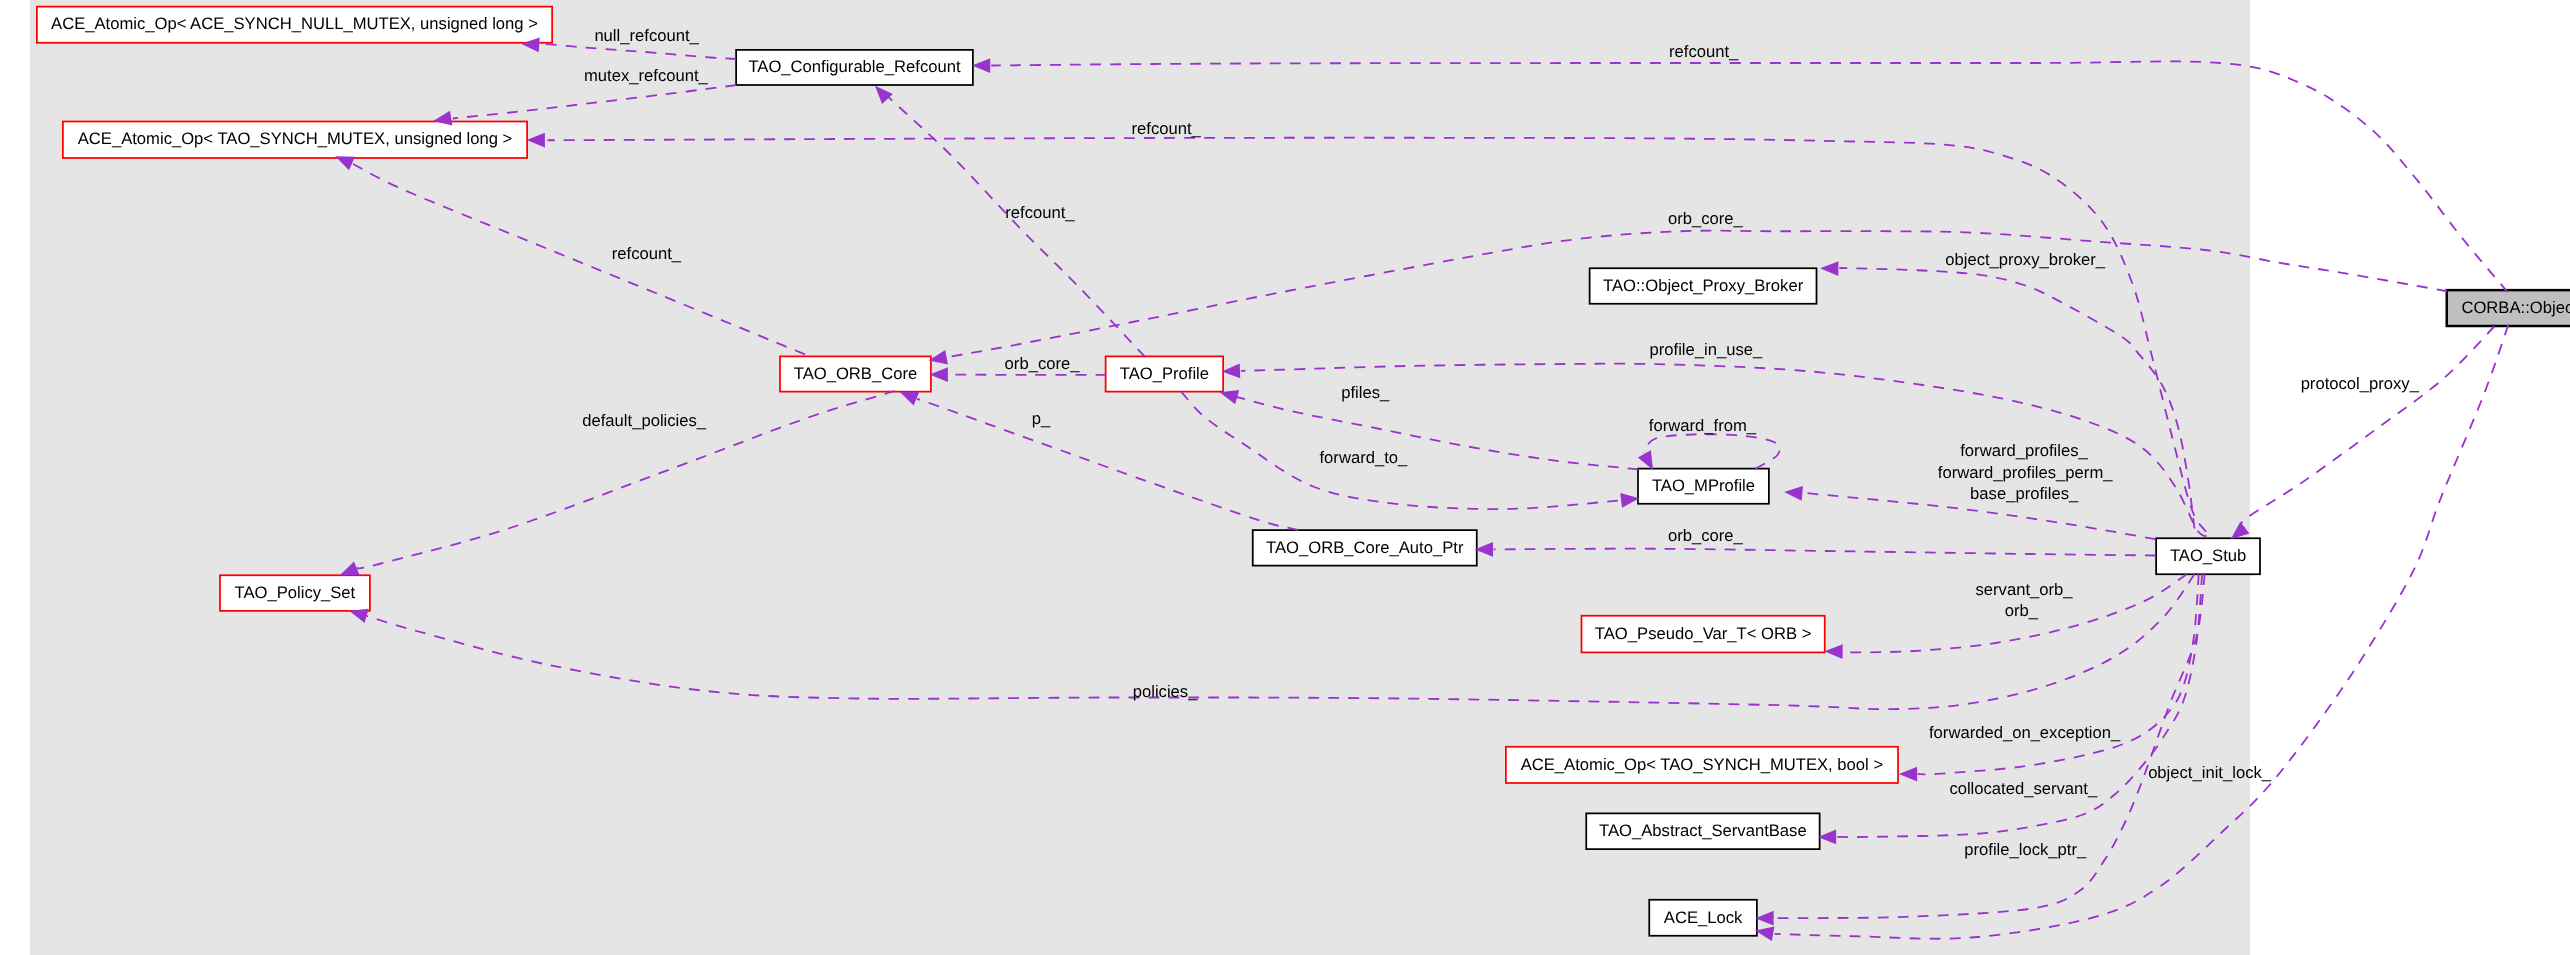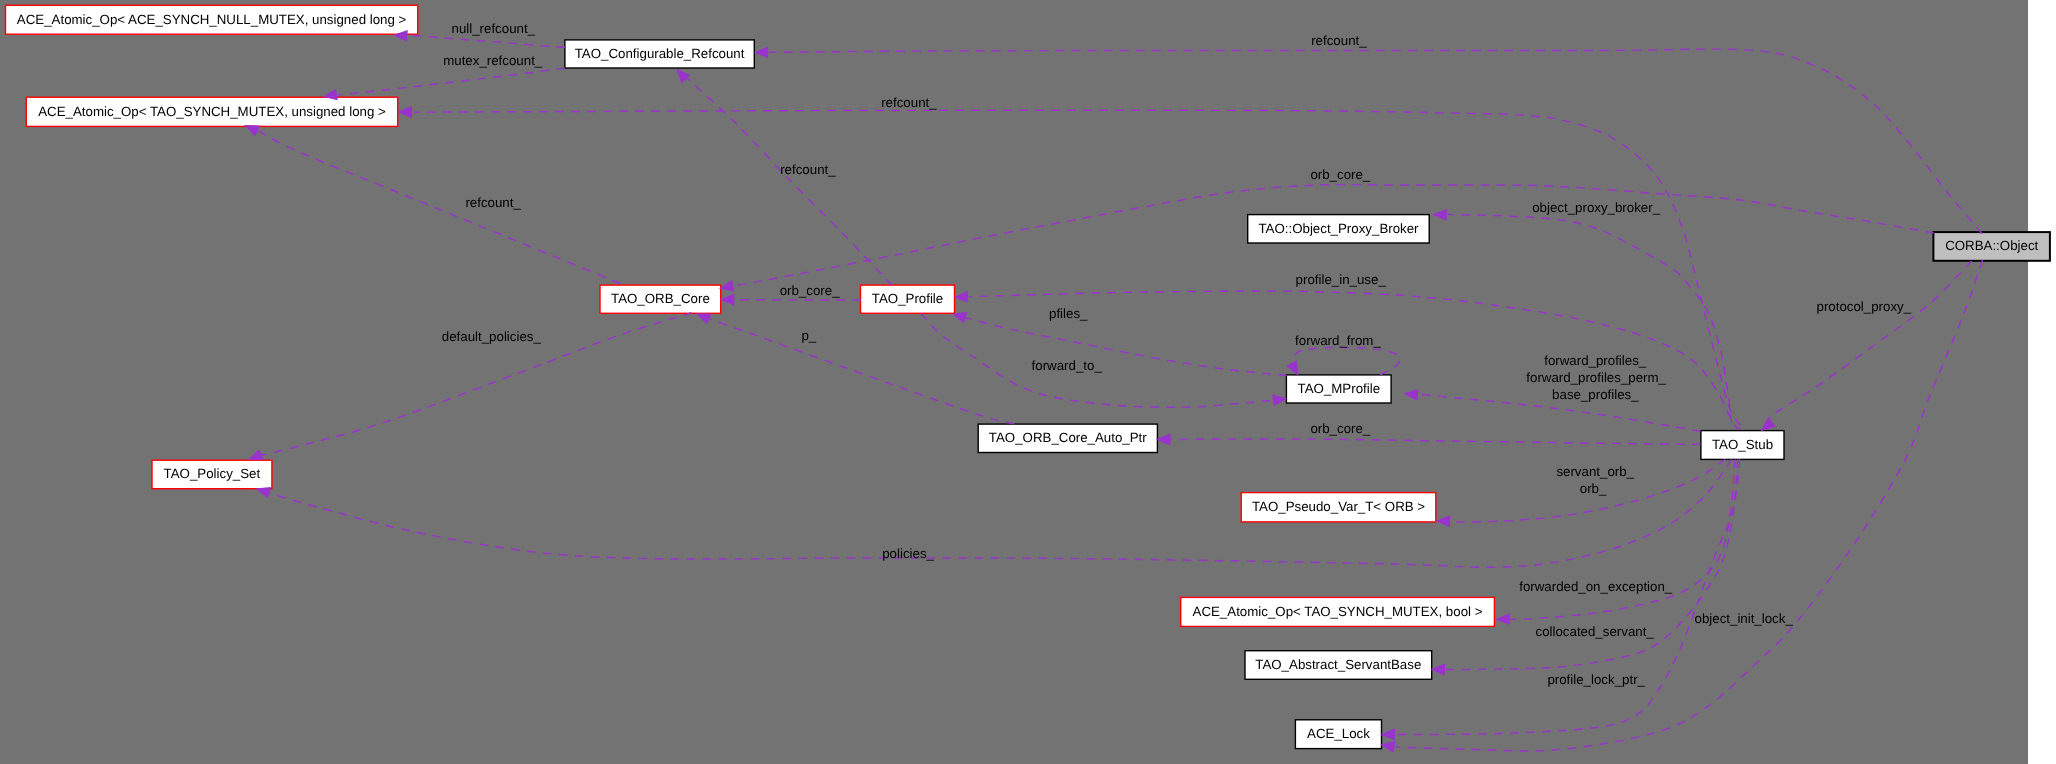--- a/index.html
+++ b/index.html
@@ -1,21 +1,21 @@
 <!DOCTYPE html>
 <html><head>
 <meta charset="utf-8">
 <title>CORBA::Object collaboration diagram</title>
 <style>
   html,body{margin:0;padding:0;background:#fff;
             -webkit-font-smoothing:antialiased;
             text-rendering:geometricPrecision;}
   body{width:2056px;height:764px;overflow:hidden;
        font-family:"Liberation Sans",sans-serif;}
-  #canvas{position:relative;width:2028px;height:764px;background:#737373;}
+  #canvas{position:relative;width:1776px;height:764px;background:#e5e5e5;margin-left:24px;}
   svg.graph{position:absolute;left:0;top:0;width:2056px;height:764px;display:block;
              opacity:0.999;}
   .edge-path{fill:none;stroke:#9a32cd;stroke-width:1.45;
              stroke-dasharray:8.7 7.3;stroke-linecap:butt;}
   .arrow{fill:#9a32cd;stroke:none;}
   .node-box{stroke-width:1.4;}
   .node-box.plain{fill:#ffffff;stroke:#000000;}
   .node-box.highlight{fill:#ffffff;stroke:#ff0000;}
   .node-box.current{fill:#bfbfbf;stroke:#000000;stroke-width:2.0;}
   .node-label{font-family:"Liberation Sans",sans-serif;font-size:13.3px;

